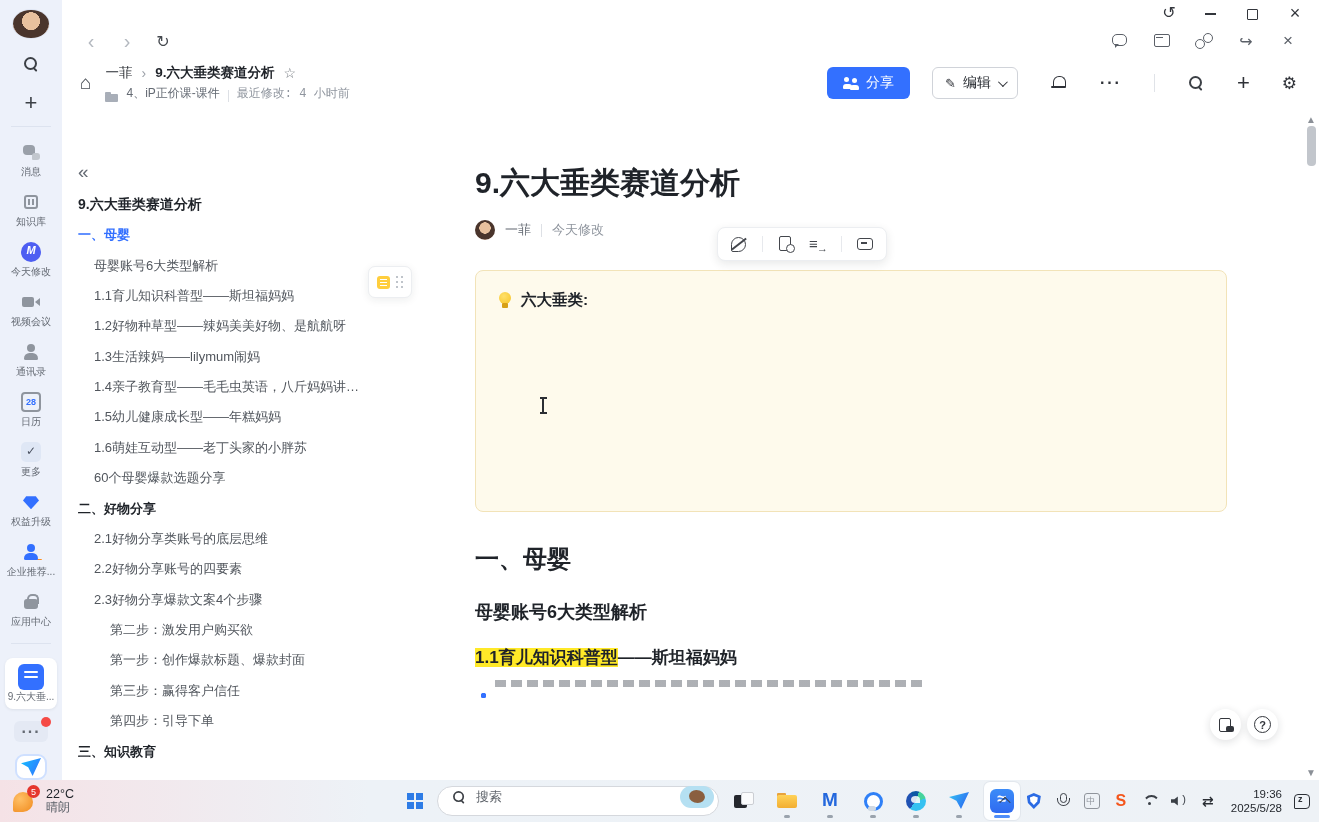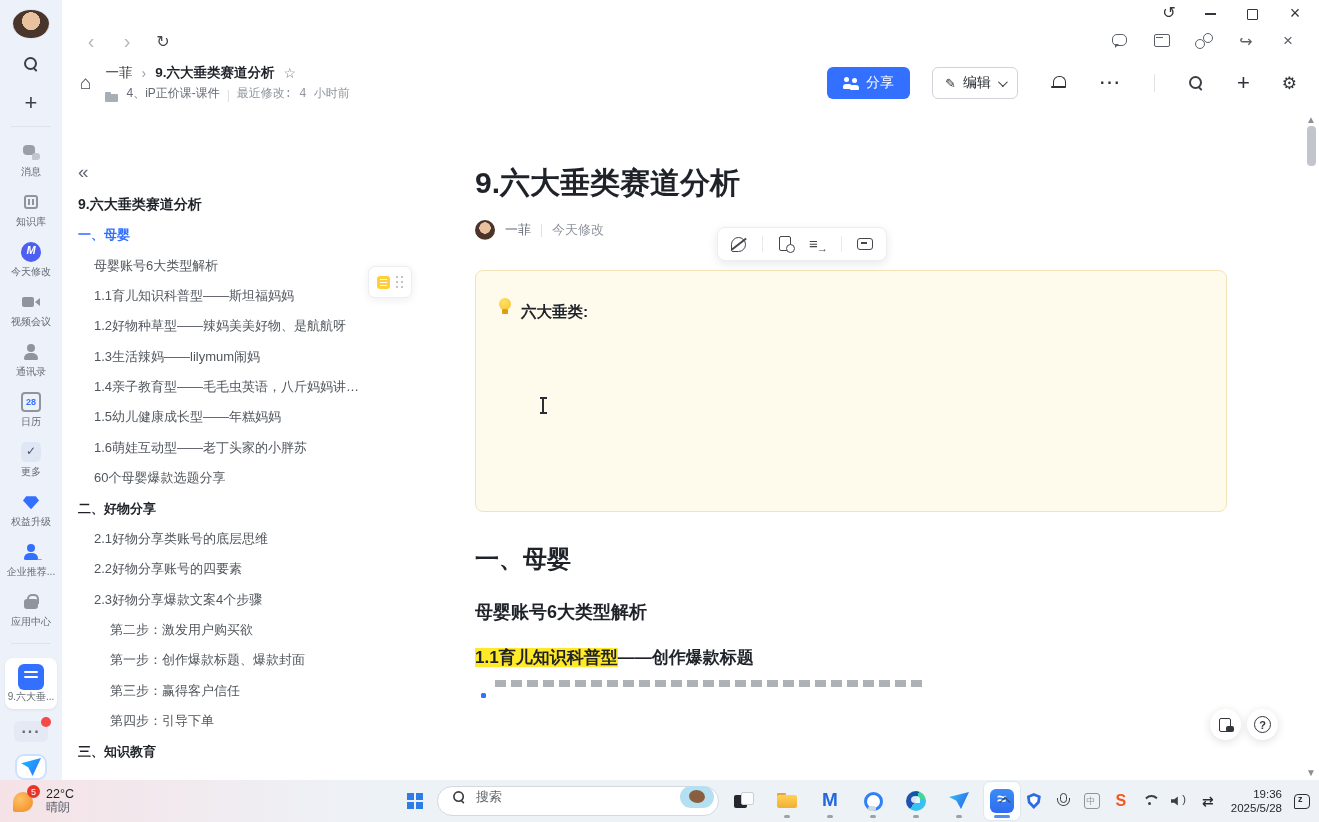--- a/index.html
+++ b/index.html
@@ -126,21 +126,21 @@
   .author-row{display:flex;align-items:center;gap:10px;margin-top:14px;height:24px;}
   .author-avatar{width:20px;height:20px;border-radius:50%;background:radial-gradient(circle at 50% 40%,#e8c19e 0 36%,#4a352c 37% 72%,#8a6a57 73%);}
   .author-name{font-size:13px;color:#646a73;}
   .author-vr{width:1px;height:13px;background:#dde0e5;}
   .author-modified{font-size:13px;color:#8f959e;}
   .callout{margin-top:28px;height:242px;background:#fefaec;border:1px solid #f2e3b8;border-radius:8px;padding:19px 22px;}
   .callout-head{display:flex;align-items:center;gap:9px;}
   .bulb{position:relative;width:14px;height:18px;}
   .bulb::before{content:"";position:absolute;left:1px;top:0;width:12px;height:12px;background:radial-gradient(circle at 40% 35%,#ffe06a,#f7c325);border-radius:50%;}
   .bulb::after{content:"";position:absolute;left:4px;top:11px;width:6px;height:5px;background:#d7a017;border-radius:1px;}
-  .callout-title{font-size:15.5px;font-weight:bold;color:#1f2329;margin-top:12px;}
+  .callout-title{font-size:15.5px;font-weight:bold;color:#1f2329;}
   .callout-list{list-style:none;margin-top:9px;}
   .callout-list li{font-size:14px;color:#1f2329;line-height:31px;padding-left:23px;}
   .h1{font-size:24px;font-weight:bold;color:#1f2329;margin-top:30px;line-height:34px;}
   .h2{font-size:18px;font-weight:bold;color:#1f2329;margin-top:24px;line-height:24px;}
   .h3{font-size:17px;font-weight:bold;color:#1f2329;margin-top:22px;line-height:24px;}
   .hl{background:#ffe928;}
   .bullets{list-style:none;margin-top:10px;}
   .bullets li{position:relative;font-size:14.5px;color:#1f2329;line-height:31px;padding-left:20px;}
   .bullets li::before{content:"";position:absolute;left:6px;top:13px;width:5px;height:5px;border-radius:50%;background:#3370ff;}
   .clipped-line{margin-left:20px;width:430px;height:7px;overflow:hidden;opacity:.55;
@@ -444,21 +444,21 @@
         <li class="ic-1、母婴"></li>
             <li class="ic-2、好物分享"></li>
             <li class="ic-3、知识教育"></li>
             <li class="ic-4、美妆穿搭"></li>
             <li class="ic-5、大健康"></li>
             <li class="ic-6、女性成长类"></li>
           </ul>
       </div>
       <h2 class="h1">一、母婴</h2>
       <h3 class="h2">母婴账号6大类型解析</h3>
-      <h4 class="h3"><span class="hl">1.1育儿知识科普型</span><span>——创作爆款标题</span></h4>
+      <h4 class="h3"><span class="hl">1.1育儿知识科普型</span><span>——斯坦福妈妈</span></h4>
       <ul class="bullets">
 
       <li class="ic-专业功底：最好有3年以上育儿或者职业经验，增强专业背书"></li>
           <li class="ic-内容形式：评测，短视频"></li>
           <li class="ic-首页标题：强调主要内容，解答疑惑，分享干货"></li>
         </ul>
       <div class="clipped-line"></div>
     </main>
 
     <div class="hover-toolbar">

